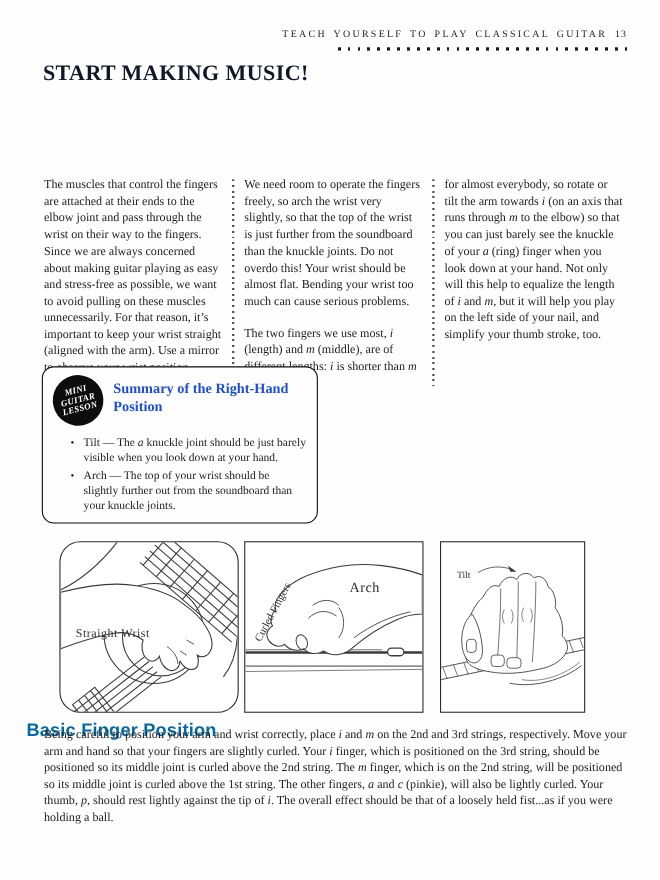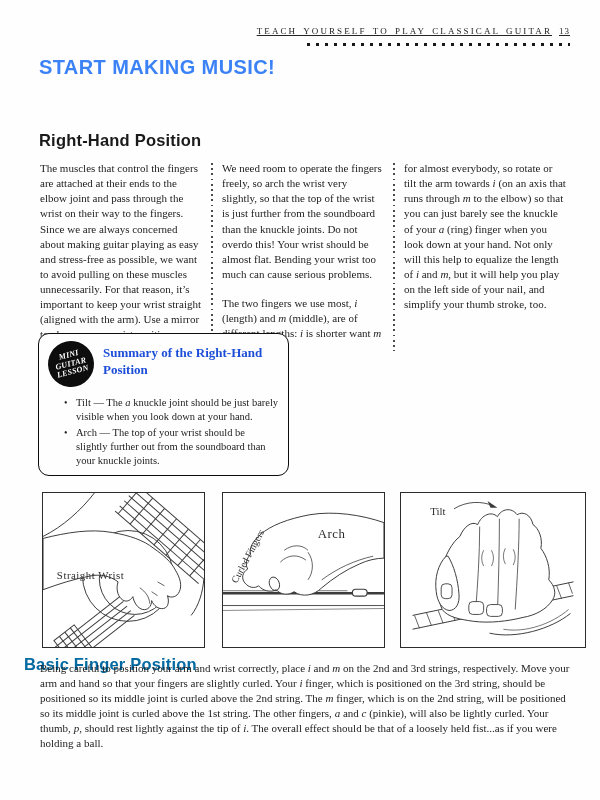--- a/index.html
+++ b/index.html
@@ -7,32 +7,31 @@
   .page {
     position:relative; width:600px; height:800px; background:#fefefe;
     margin:0 auto; overflow:hidden;
     font-family:"Liberation Serif","DejaVu Serif",serif; color:#1c1c1c;
   }
   
   .running-head {
     position:absolute; top:26px; right:30px; text-align:right;
     font-size:9px; letter-spacing:2.1px; word-spacing:2px; color:#242424;
     text-transform:uppercase;
-    text-decoration:underline;
   }
   .running-head .pageno { margin-left:7px; letter-spacing:1px; }
   .dots-row {
     position:absolute; top:43px; right:30px; width:263px; height:3px;
     background:repeating-linear-gradient(to right,#181818 0 2.6px,transparent 2.6px 9px);
   }
   
   .h-main {
     position:absolute; left:39px; top:56px;
-    font-family:Liberation Sans, sans-serif;
-    font-size:20px; font-weight:600; letter-spacing:0.4px; color:#3b82f6;
+    font-family:Liberation Serif, serif;
+    font-size:20px; font-weight:600; letter-spacing:0.4px; color:#0f172a;
   }
   .h-section {
     position:absolute; font-family:"Liberation Sans","DejaVu Sans",sans-serif;
     font-size:16.5px; font-weight:600; letter-spacing:0.2px; color:#1a1a1a;
   }
   .h-rh { left:39px; top:131px; }
   .h-bf { left:24px; top:655px; color:#0369a1; }
   
   .intro-p { position:absolute; left:40px; top:84px; width:406px; font-size:11px; line-height:1.36; }
   .cols {
@@ -65,49 +64,48 @@
     position:absolute; left:24px; top:62px; width:216px;
     margin:0; padding:0; list-style:none; font-size:10.5px; line-height:1.36;
   }
   .summary-bullets li { position:relative; padding-left:13px; margin-bottom:1px; }
   .summary-bullets li::before { content:"•"; position:absolute; left:1px; top:0; font-size:10px; }
   
   .figure-box {
     position:absolute; top:492px; width:163px; height:156px;
     border:1.2px solid #2c2c2c; background:#fff;
   }
-  .fig1 { left:42px; } .fig2 { left:222px; } .fig3 { left:400px; width:186px; }
+  .fig1 { left:54px;border-radius:19px; } .fig2 { left:222px; } .fig3 { left:400px; width:132px; }
   .figure-box svg { display:block; width:100%; height:100%; }
   svg text { font-family:"Liberation Serif","DejaVu Serif",serif; fill:#2e2e2e; }
   
   .bf-body { position:absolute; left:40px; top:650px; width:538px; font-size:11px; line-height:1.37; }
   i { font-style:italic; }
 </style>
 </head>
 <body>
 
 <div class="page">
 
   <div class="running-head">
     <span>TEACH YOURSELF TO PLAY CLASSICAL GUITAR</span><span class="pageno">13</span>
   </div>
   <div class="dots-row"></div>
 
   <div class="h-main">START MAKING MUSIC!</div>
 
-  <div class="h-section h-rh">Right-Hand Position</div>
 
   <div class="cols">
     <div class="col">
       <p>The muscles that control the fingers are attached at their ends to the elbow joint and pass through the wrist on their way to the fingers. Since we are always concerned about making guitar playing as easy and stress-free as possible, we want to avoid pulling on these muscles unnecessarily. For that reason, it’s important to keep your wrist straight (aligned with the arm). Use a mirror to observe your wrist position.</p>
     </div>
     <div class="col-sep"></div>
     <div class="col">
       <p>We need room to operate the fingers freely, so arch the wrist very slightly, so that the top of the wrist is just further from the soundboard than the knuckle joints. Do not overdo this! Your wrist should be almost flat. Bending your wrist too much can cause serious problems.</p>
-      <p><span>The two fingers we use most, </span><i>i</i><span> (length) and </span><i>m</i><span> (middle), are of different lengths: </span><i>i</i><span> is shorter want </span><i>m</i></p>
+      <p><span>The two fingers we use most, </span><i>i</i><span> (length) and </span><i>m</i><span> (middle), are of different lengths: </span><i>i</i><span> is shorter than </span><i>m</i></p>
     </div>
     <div class="col-sep"></div>
     <div class="col">
       <p><span>for almost everybody, so rotate or tilt the arm towards </span><i>i</i><span> (on an axis that runs through </span><i>m</i><span> to the elbow) so that you can just barely see the knuckle of your </span><i>a</i><span> (ring) finger when you look down at your hand. Not only will this help to equalize the length of </span><i>i</i><span> and </span><i>m</i><span>, but it will help you play on the left side of your nail, and simplify your thumb stroke, too.</span></p>
     </div>
   </div>
 
   <div class="summary-box">
     <div class="mini-badge">
       <span>MINI</span>

